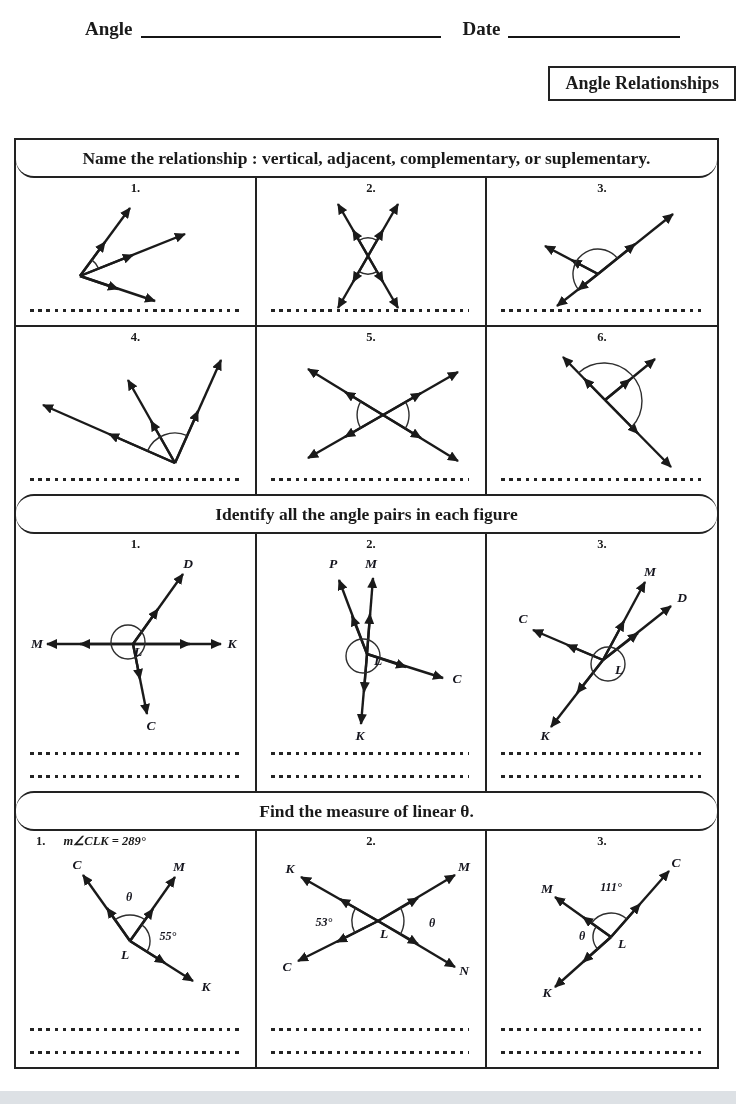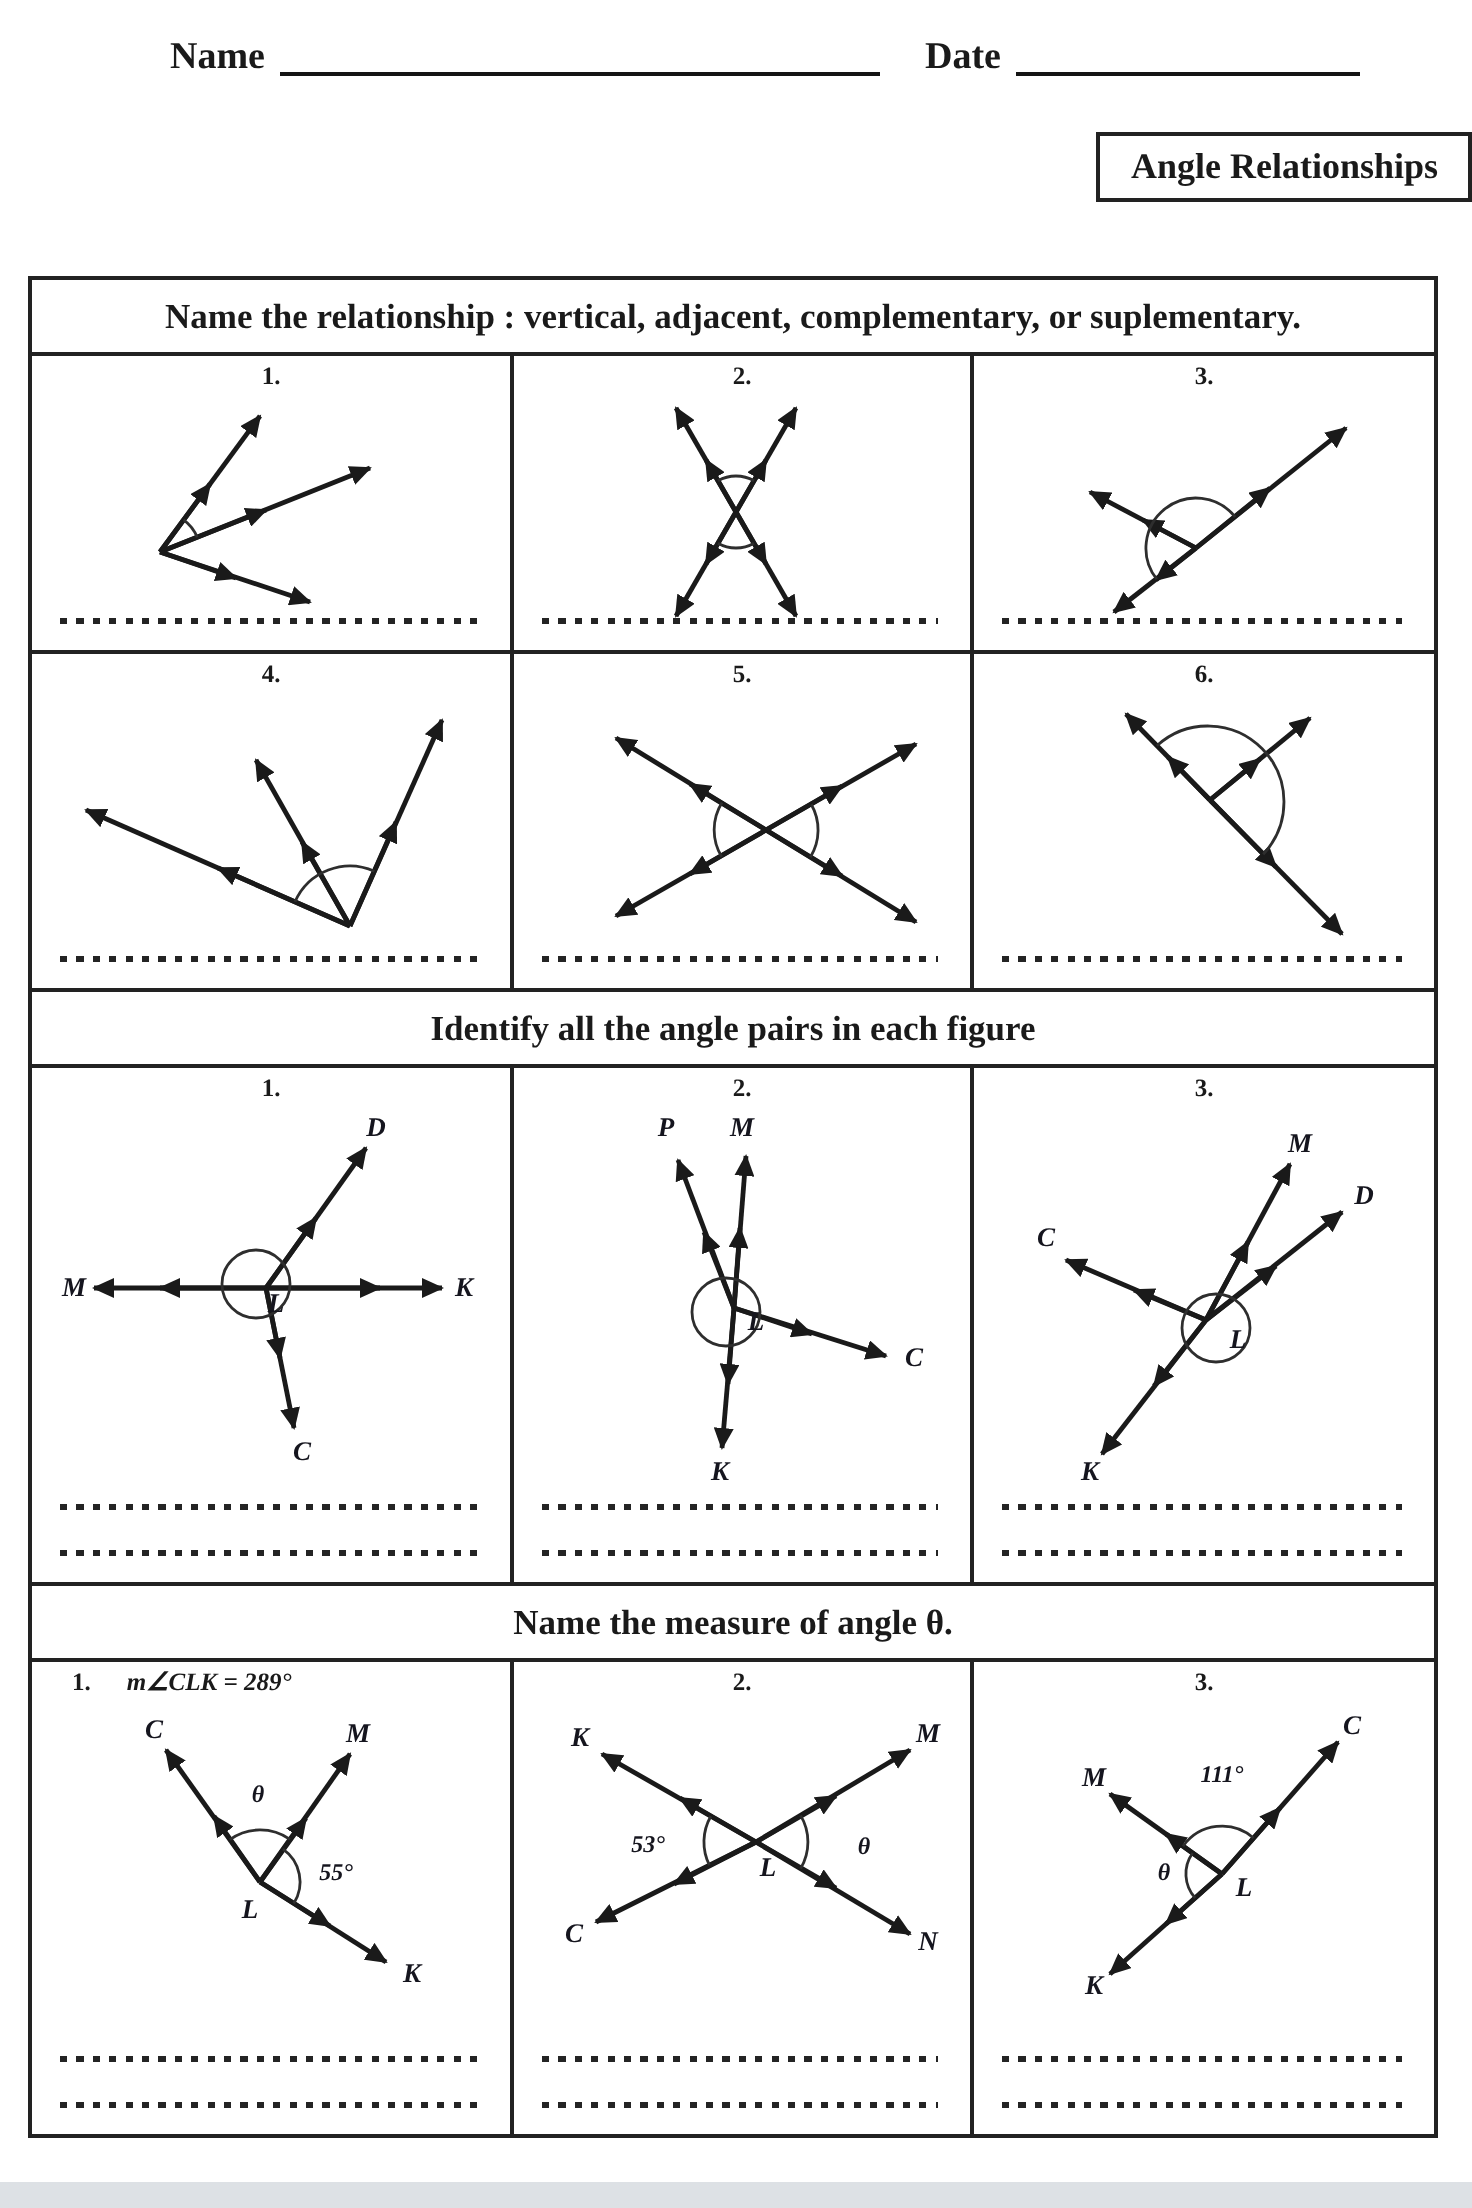--- a/index.html
+++ b/index.html
@@ -19,21 +19,21 @@
     position:absolute;top:66px;left:0;right:0;display:flex;justify-content:flex-end;
   }
   .title-box .box{
     border:2px solid #222;padding:5px 15px;font-size:18px;font-weight:bold;
     box-shadow:0 0 0 1px #fff inset;
   }
   
   .sheet{position:absolute;left:14px;top:138px;width:701px;border:2.5px solid #222;background:#fff;}
   .sec-head{
     border-top:2px solid #222;border-bottom:2px solid #222;
-    text-align:center;font-weight:bold;font-size:17.5px;padding:8px 0 7px 0;
+    text-align:center;font-weight:bold;font-size:17.5px;padding:8px 0 7px 0;border-radius:18px;
   }
   .sec-head.first{border-top:none;}
   .row{display:grid;grid-template-columns:241px 230px 1fr;}
   .row + .row{border-top:2px solid #222;}
   .cell{border-right:2px solid #222;position:relative;padding:3px 6px;overflow:hidden;}
   .cell:last-child{border-right:none;}
   .rowA .cell{height:141px;}
   .rowB .cell{height:161px;}
   .rowC .cell{height:251px;}
   .rowD .cell{height:230px;}
@@ -63,21 +63,21 @@
 
 <svg width="0" height="0" style="position:absolute" aria-hidden="true">
   <defs>
     <marker id="ah" markerUnits="userSpaceOnUse" markerWidth="12" markerHeight="10" refX="10" refY="5" orient="auto">
       <path d="M0,0 L11,5 L0,10 Z" fill="#1a1a1a"></path>
     </marker>
   </defs>
 </svg>
 
 <div class="topline">
-  <span>Name</span>
+  <span>Angle</span>
   <span class="blank-line name-line"></span>
   <span>Date</span>
   <span class="blank-line date-line"></span>
 </div>
 
 <div class="title-box">
   <div class="box">Angle Relationships</div>
 </div>
 
 <div class="sheet">
@@ -259,21 +259,21 @@
         <text class="lbl" text-anchor="middle" x="189" y="50">D</text>
         <text class="lbl" text-anchor="middle" x="30" y="71">C</text>
         <text class="lbl" text-anchor="middle" x="52" y="188">K</text>
         <text class="lbl" text-anchor="middle" x="126" y="122">L</text>
       </svg>
       <div class="ans first"></div>
       <div class="ans second"></div>
     </div>
   </div>
 
-  <div class="sec-head">Name the measure of angle θ.</div>
+  <div class="sec-head">Find the measure of linear θ.</div>
 
   <div class="row rowD">
     <div class="cell">
       <div class="given-row">
         <span class="num">1.</span>
         <span class="given">m∠CLK = 289°</span>
       </div>
       <svg class="fig" width="222" height="150" viewBox="0 0 222 150">
         <g class="geo">
           <line x1="105" y1="92" x2="58" y2="26" marker-end="url(#ah)"></line>

